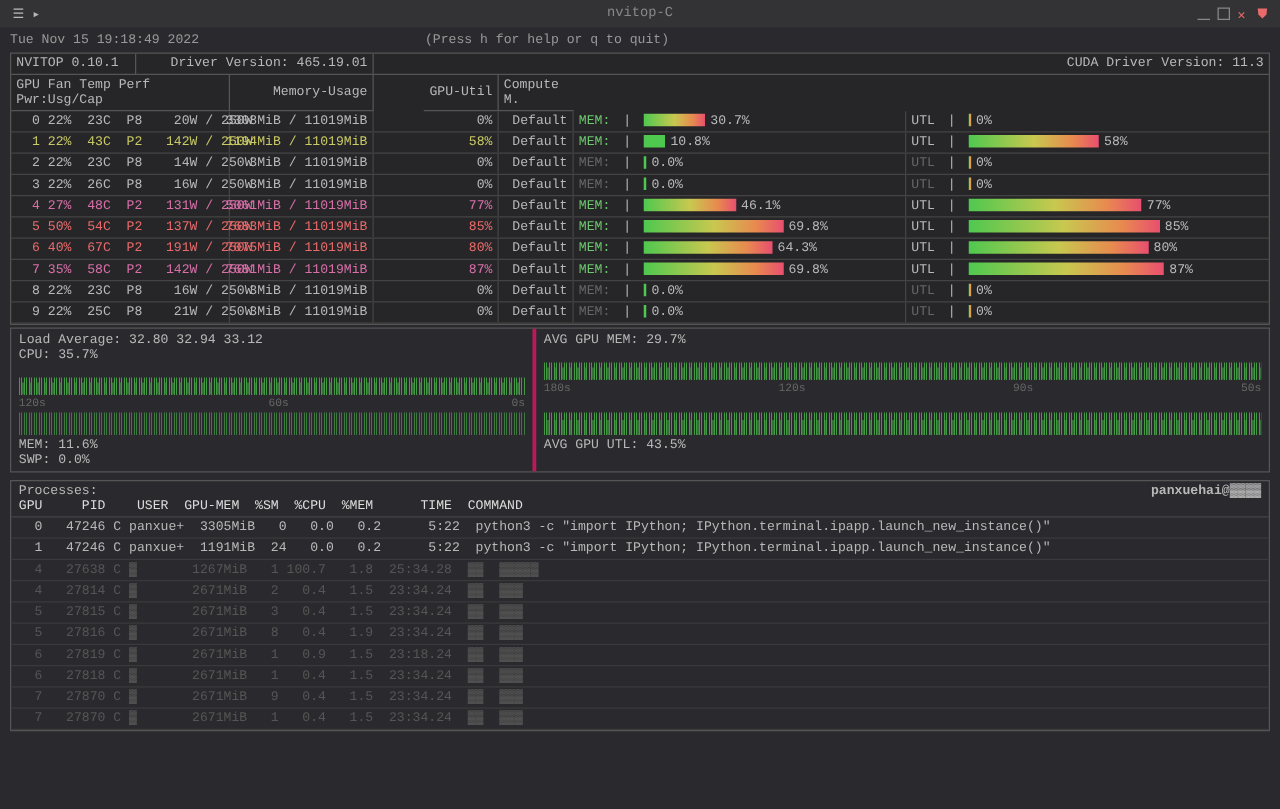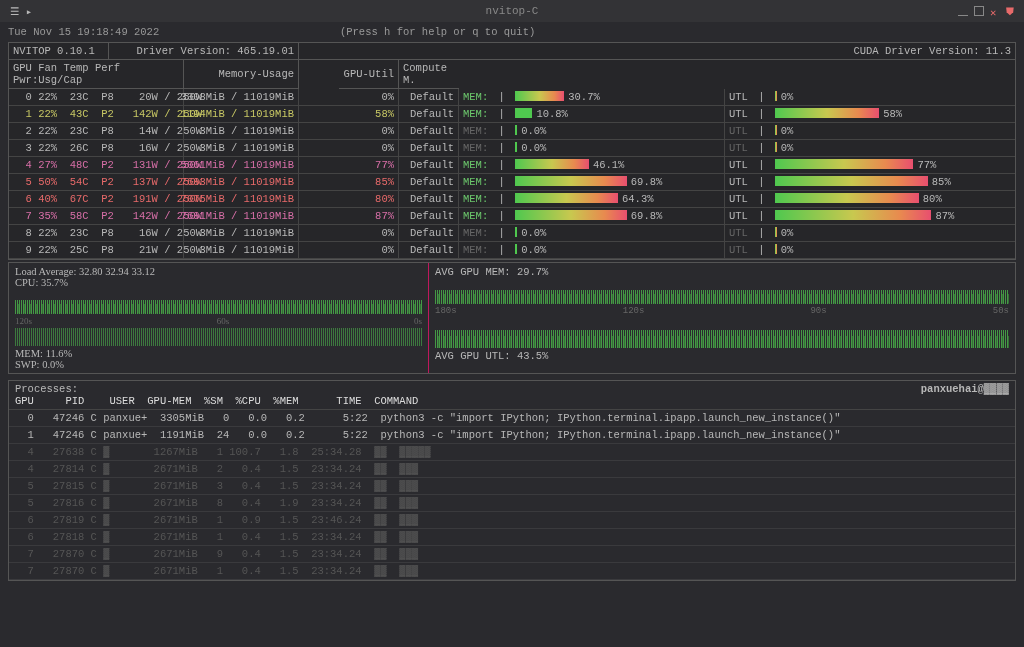--- a/index.html
+++ b/index.html
@@ -60,21 +60,21 @@
   .dim { color: #666; }
   .bar {
     display: inline-block;
     height: 10px;
     background: linear-gradient(90deg, #4fc84f 0%, #c8c84f 50%, #e88a4f 80%, #e84f6f 100%);
     vertical-align: middle;
   }
   .bar-green { background: #4fc84f; }
   .bar-wrap { display: inline-flex; align-items: flex-start; gap: 4px; }
   .mid-section { display: flex; gap: 0; border: 1px solid #555; margin-top: 2px; }
-  .mid-left { width: 420px; border-right: 1px solid #be185d; padding: 3px 6px; font-family: Liberation Serif, serif; }
+  .mid-left { width: 420px; border-right: 3px solid #be185d; padding: 3px 6px; }
   .mid-right { flex: 1; padding: 3px 6px; }
   .sparkline {
     height: 24px;
     background-image:
       repeating-linear-gradient(90deg, #4fc84f 0 1px, transparent 1px 2px),
       repeating-linear-gradient(90deg, #3a8a3a 0 1px, transparent 1px 3px);
     background-size: 100% 60%, 100% 40%;
     background-position: 0 100%, 0 100%;
     background-repeat: no-repeat;
     margin: 2px 0;
@@ -249,19 +249,19 @@
       </div>
       <div style="align-self:flex-start;font-weight:bold;">panxuehai@▓▓▓▓</div>
     </div>
     <div id="proc-rows">
         <div class="proc-row">  0   47246 C panxue+  3305MiB   0   0.0   0.2      5:22  python3 -c "import IPython; IPython.terminal.ipapp.launch_new_instance()"</div>
         <div class="proc-row">  1   47246 C panxue+  1191MiB  24   0.0   0.2      5:22  python3 -c "import IPython; IPython.terminal.ipapp.launch_new_instance()"</div>
         <div class="proc-row dim">  4   27638 C ▓       1267MiB   1 100.7   1.8  25:34.28  ▓▓  ▓▓▓▓▓</div>
         <div class="proc-row dim">  4   27814 C ▓       2671MiB   2   0.4   1.5  23:34.24  ▓▓  ▓▓▓</div>
         <div class="proc-row dim">  5   27815 C ▓       2671MiB   3   0.4   1.5  23:34.24  ▓▓  ▓▓▓</div>
         <div class="proc-row dim">  5   27816 C ▓       2671MiB   8   0.4   1.9  23:34.24  ▓▓  ▓▓▓</div>
-        <div class="proc-row dim">  6   27819 C ▓       2671MiB   1   0.9   1.5  23:46.24  ▓▓  ▓▓▓</div>
+        <div class="proc-row dim">  6   27819 C ▓       2671MiB   1   0.9   1.5  23:18.24  ▓▓  ▓▓▓</div>
         <div class="proc-row dim">  6   27818 C ▓       2671MiB   1   0.4   1.5  23:34.24  ▓▓  ▓▓▓</div>
         <div class="proc-row dim">  7   27870 C ▓       2671MiB   9   0.4   1.5  23:34.24  ▓▓  ▓▓▓</div>
         <div class="proc-row dim">  7   27870 C ▓       2671MiB   1   0.4   1.5  23:34.24  ▓▓  ▓▓▓</div>
       </div>
   </div>
 </div>
 
 </body></html>

